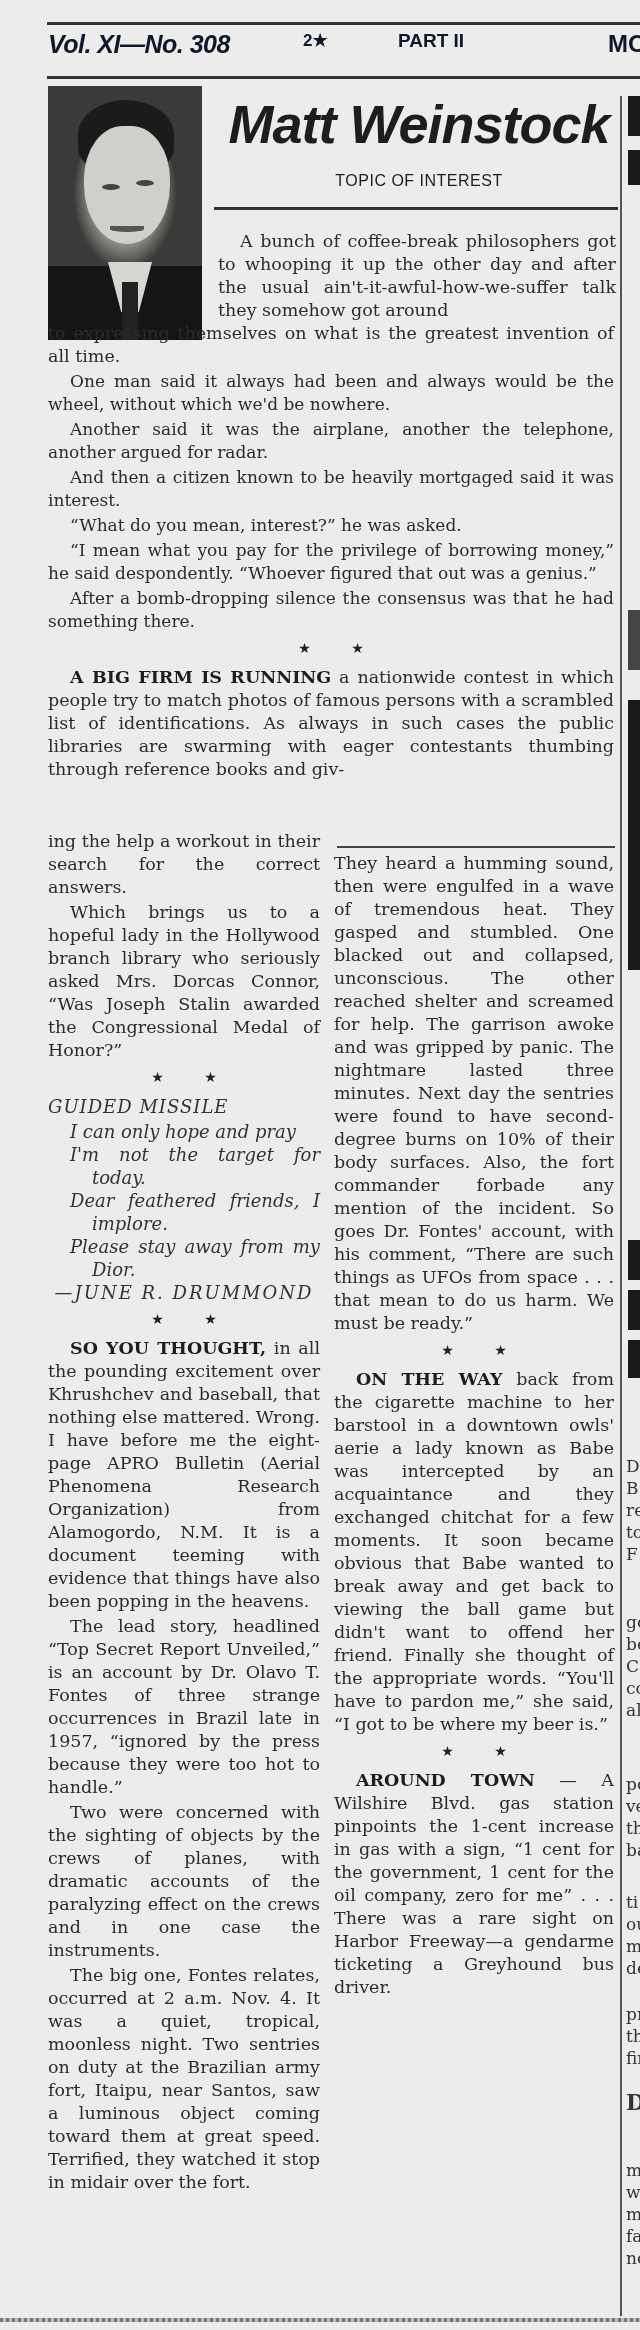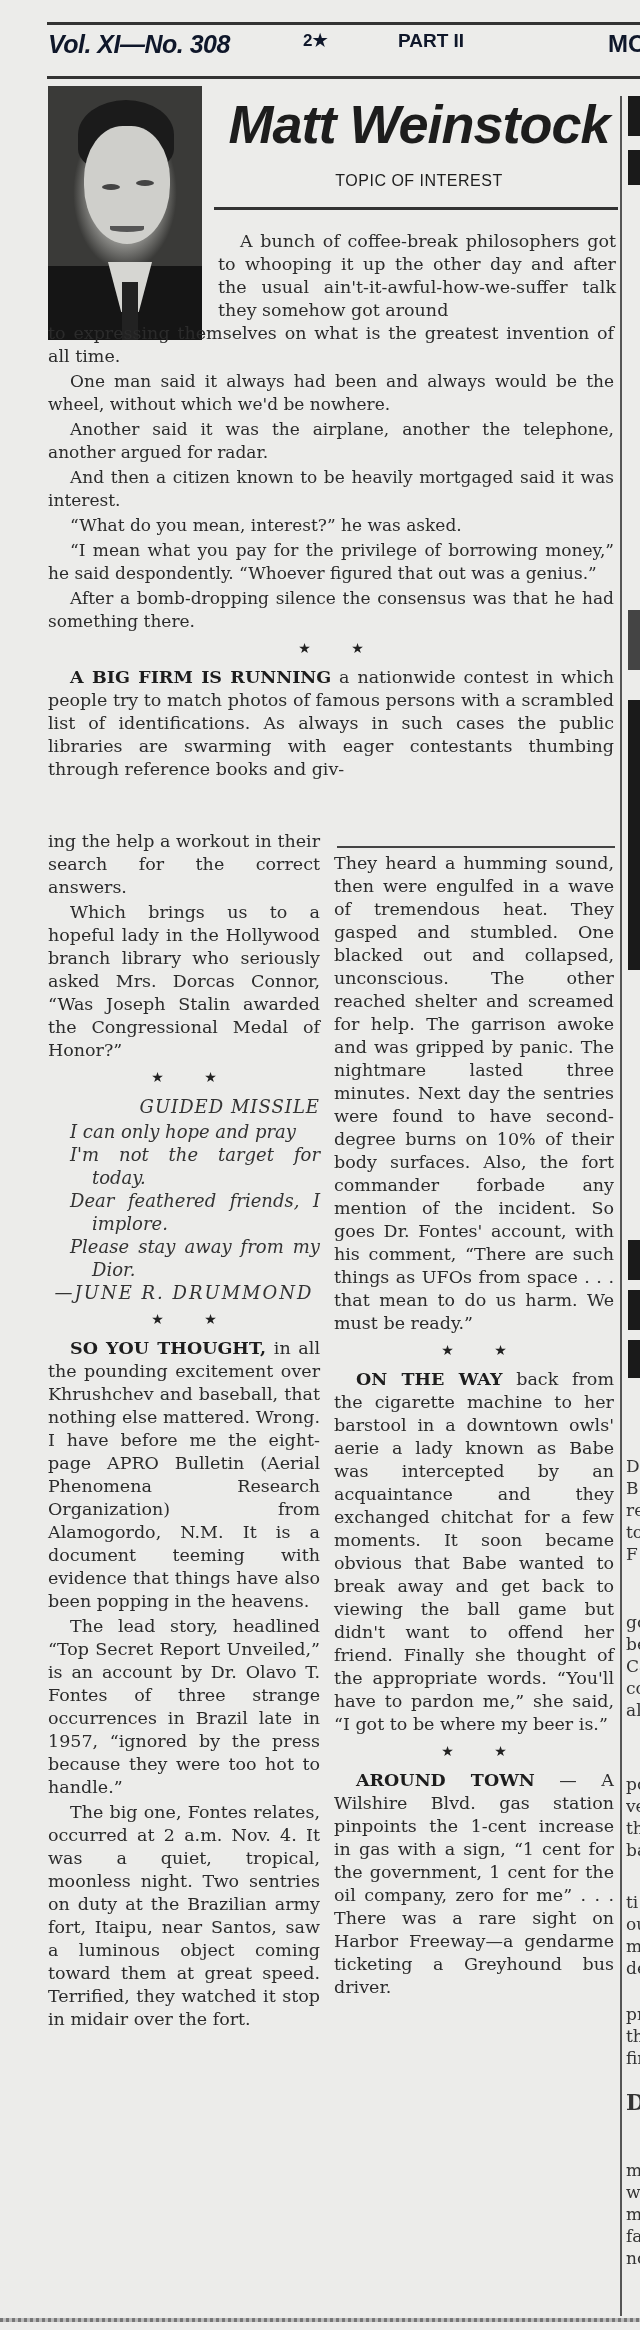--- a/index.html
+++ b/index.html
@@ -56,21 +56,21 @@
   .text b { font-weight: bold; color: #1d1d1d; }
   .stars { text-align: center; font-size: 14px; letter-spacing: 18px; margin: 4px 0 6px 18px; color: #222; }
 
   .intro { left: 218px; top: 230px; width: 398px; }
   .full { left: 48px; width: 566px; }
   .col-left { left: 48px; width: 272px; }
   .col-right { left: 334px; width: 280px; }
   .inner-rule { position: absolute; left: 337px; top: 846px; width: 278px; height: 2px; background: #444; }
 
   .poem { font-style: italic; font-size: 18px; line-height: 23px; color:#333; }
-  .poem .ptitle { text-align:right; letter-spacing: 1px; margin-bottom: 2px; }
+  .poem .ptitle { text-align:left; letter-spacing: 1px; margin-bottom: 2px; }
   .poem .line { padding-left: 44px; text-indent: -22px; }
   .poem .author { text-align:center; letter-spacing:2px; }
 
   .bottom-rule { position: absolute; left: 0; right: 0; top: 2318px; height: 4px; background: repeating-linear-gradient(90deg,#777 0 3px,#bbb 3px 6px); }
 </style>
 </head>
 <body>
 
 <div class="masthead-rule" style="top:22px;"></div>
 <div class="masthead">
@@ -162,20 +162,21 @@
     <div class="ptitle">GUIDED MISSILE</div>
     <div class="line">I can only hope and pray</div>
     <div class="line">I'm not the target for today.</div>
     <div class="line">Dear feathered friends, I implore.</div>
     <div class="line">Please stay away from my Dior.</div>
     <div class="author">—JUNE R. DRUMMOND</div>
   </div>
   <div class="stars">★ ★</div>
   <p><b>SO YOU THOUGHT,</b><span> in all the pounding excitement over Khrushchev and baseball, that nothing else mattered. Wrong. I have before me the eight-page APRO Bulletin (Aerial Phenomena Research Organization) from Alamogordo, N.M. It is a document teeming with evidence that things have also been popping in the heavens.</span></p>
   <p>The lead story, headlined “Top Secret Report Unveiled,” is an account by Dr. Olavo T. Fontes of three strange occurrences in Brazil late in 1957, “ignored by the press because they were too hot to handle.”</p>
+  <p>Two were concerned with the sighting of objects by the crews of planes, with dramatic accounts of the paralyzing effect on the crews and in one case the instruments.</p>
   <p>The big one, Fontes relates, occurred at 2 a.m. Nov. 4. It was a quiet, tropical, moonless night. Two sentries on duty at the Brazilian army fort, Itaipu, near Santos, saw a luminous object coming toward them at great speed. Terrified, they watched it stop in midair over the fort.</p>
 </div>
 
 <div class="text col-right" style="top:852px;">
   <p class="noindent">They heard a humming sound, then were engulfed in a wave of tremendous heat. They gasped and stumbled. One blacked out and collapsed, unconscious. The other reached shelter and screamed for help. The garrison awoke and was gripped by panic. The nightmare lasted three minutes. Next day the sentries were found to have second-degree burns on 10% of their body surfaces. Also, the fort commander forbade any mention of the incident. So goes Dr. Fontes' account, with his comment, “There are such things as UFOs from space . . . that mean to do us harm. We must be ready.”</p>
   <div class="stars">★ ★</div>
   <p><b>ON THE WAY</b><span> back from the cigarette machine to her barstool in a downtown owls' aerie a lady known as Babe was intercepted by an acquaintance and they exchanged chitchat for a few moments. It soon became obvious that Babe wanted to break away and get back to viewing the ball game but didn't want to offend her friend. Finally she thought of the appropriate words. “You'll have to pardon me,” she said, “I got to be where my beer is.”</span></p>
   <div class="stars">★ ★</div>
   <p><b>AROUND TOWN</b><span> — A Wilshire Blvd. gas station pinpoints the 1-cent increase in gas with a sign, “1 cent for the government, 1 cent for the oil company, zero for me” . . . There was a rare sight on Harbor Freeway—a gendarme ticketing a Greyhound bus driver.</span></p>
 </div>

